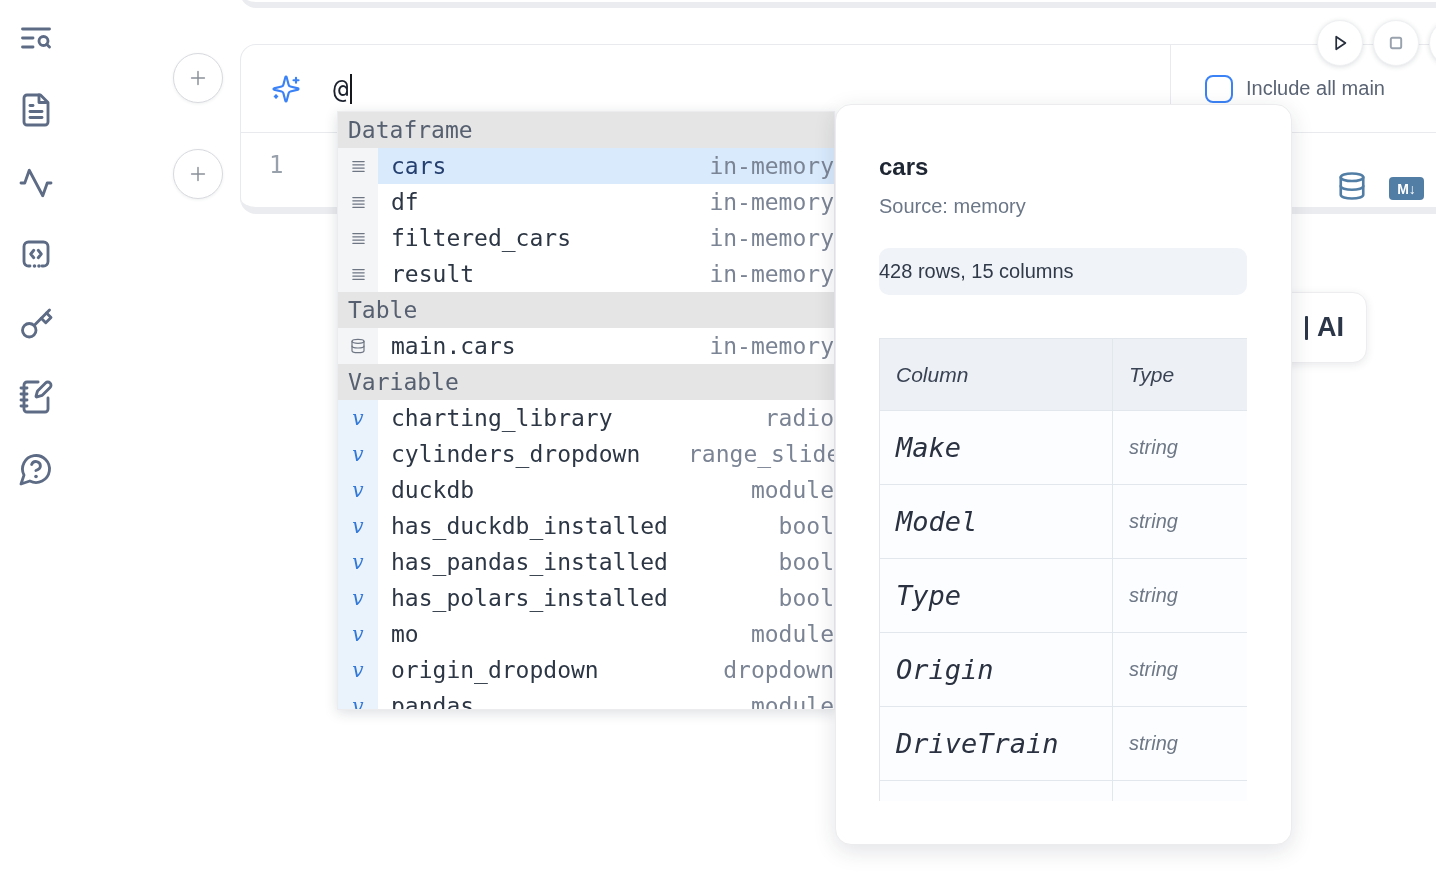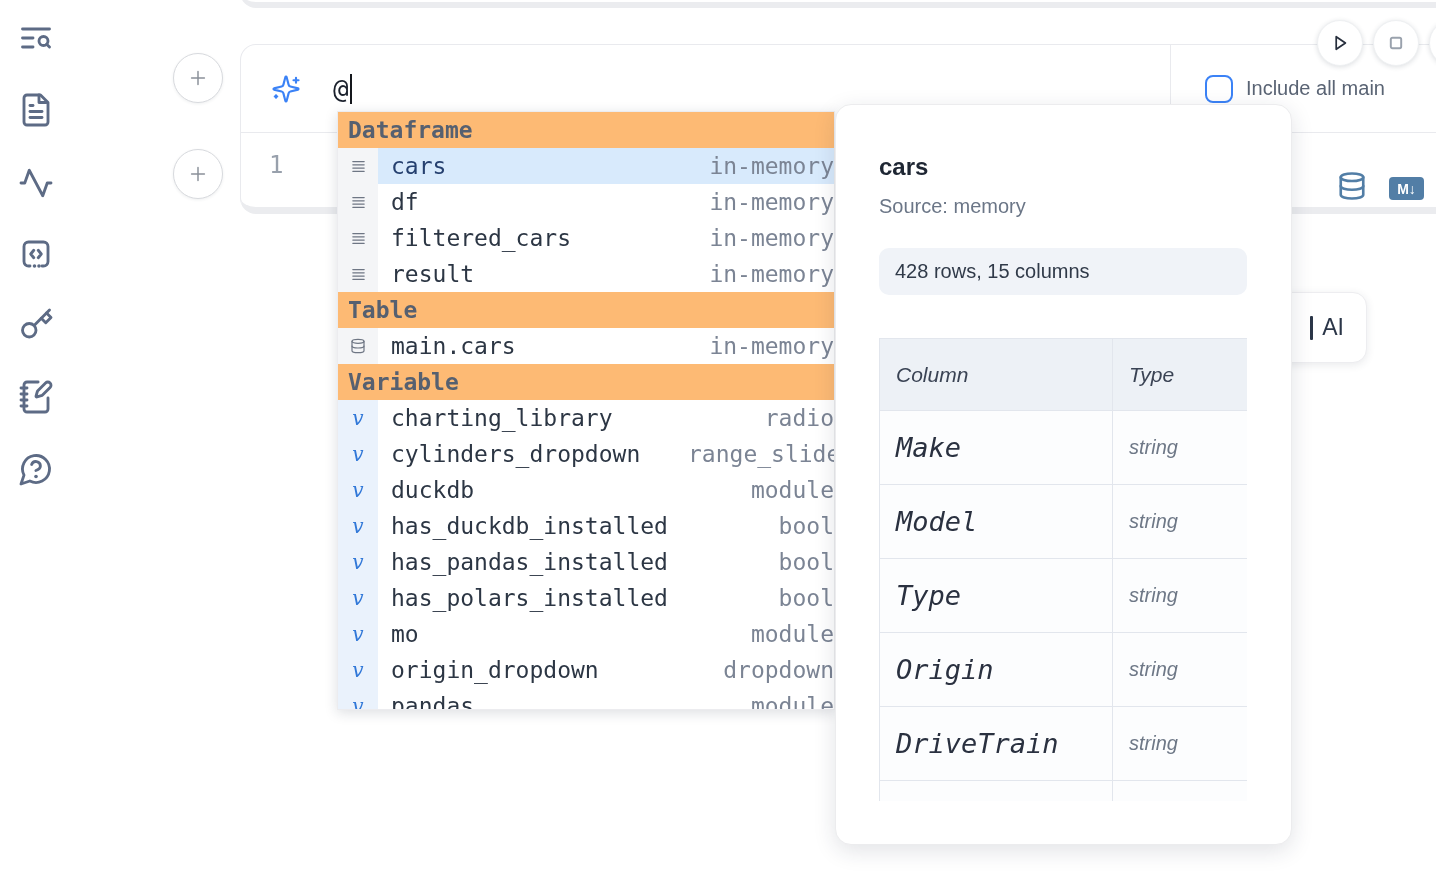--- a/index.html
+++ b/index.html
@@ -76,21 +76,21 @@
   .plus-btn svg { stroke:#8a9099; stroke-width:1.6; stroke-linecap:round; }
 
   
   .completions {
     position:absolute; left:337px; top:111px; width:498px; height:599px; overflow:hidden;
     background:#fff; border:1px solid #ececef; box-shadow:0 3px 12px rgba(30,40,60,.15);
     z-index:25; font-family:"DejaVu Sans Mono", monospace; font-size:23px;
   }
   .c-header {
     height:36px; line-height:36px; padding-left:10px;
-    background:#fdba74; color:#566070;font-weight:bold;
+    background:#e5e5e5; color:#566070;
   }
   .c-row { display:flex; height:36px; align-items:stretch; cursor:pointer; background:#fff; }
   .c-row.sel { background:#d8eafc; }
   .c-ic {
     width:40px; flex:none; display:flex; align-items:center; justify-content:center;
     background:#f4f5f7;
   }
   .c-row.var .c-ic { background:#eaf2fc; }
   .c-ic svg { stroke:#6e7684; fill:none; stroke-width:1.8; stroke-linecap:round; }
   .v-glyph { font-family:"DejaVu Serif", serif; font-style:italic; font-size:20px; color:#3178d8; line-height:1; }
@@ -106,34 +106,34 @@
 
   
   .ai-btn {
     position:absolute; left:1240px; top:292px; width:127px; height:71px; z-index:12;
     background:#fff; border:1px solid #ededf0; border-radius:14px;
     box-shadow:0 2px 8px rgba(40,48,66,.10);
     display:flex; align-items:center; justify-content:flex-end; padding-right:22px; gap:9px;
     cursor:pointer;
   }
   .ai-bar { width:3px; height:24px; background:#2b3648; border-radius:1px; }
-  .ai-label { font-size:23px; font-weight:normal; color:#2b3648; }
+  .ai-label { font-size:27px; font-weight:bold; color:#2b3648; }
 
   
   .panel {
     position:absolute; left:835px; top:104px; width:457px; height:741px; z-index:30;
     background:#fff; border:1px solid #ececee; border-radius:16px;
     box-shadow:0 6px 22px rgba(30,40,60,.13);
     padding:48px 44px 0 43px; overflow:hidden;
   }
   .panel-title { font-size:24px; font-weight:bold; color:#1e2633; }
   .panel-source { margin-top:14px; font-size:20px; color:#6b7687; }
   .panel-shape {
     margin-top:30px; height:47px; line-height:47px; background:#f0f3f8;
-    border-radius:10px; padding-left:16px; font-size:20px; color:#303a49;
+    border-radius:10px; padding-left:0; font-size:20px; color:#303a49;
   }
   .schema-wrap { margin-top:43px; height:463px; overflow:hidden;font-style:italic; }
   table.schema { border-collapse:collapse; width:369px; table-layout:fixed; }
   table.schema col.c1 { width:233px; }
   table.schema col.c2 { width:136px; }
   table.schema th, table.schema td { border:1px solid #e2e6ed; padding-left:16px; text-align:left; }
   table.schema th { height:72px; background:#edf1f6; font-size:21px; font-weight:500; color:#3a4354; }
   table.schema td { height:74px; background:#fcfdfe; }
   td.col-name { font-family:"DejaVu Sans Mono", monospace; font-size:27px; color:#2a3140; }
   td.col-type { font-size:20px; color:#6e7887; }

